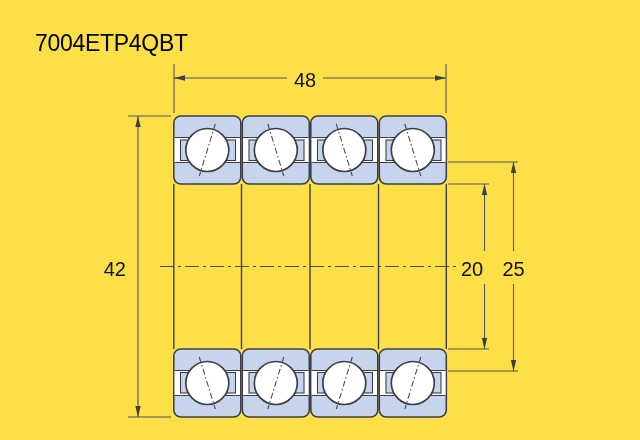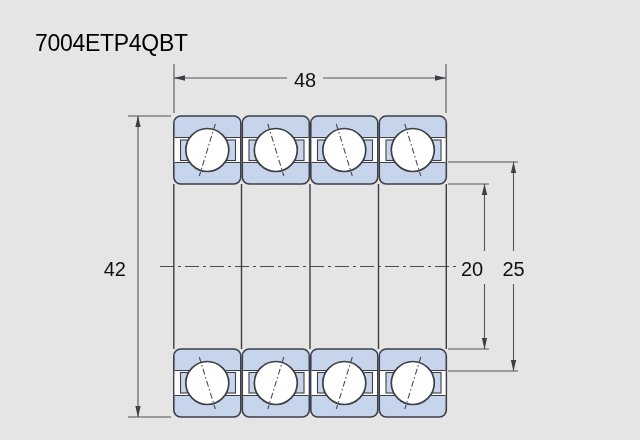--- a/index.html
+++ b/index.html
@@ -1,16 +1,16 @@
 <!DOCTYPE html>
 <html><head>
 <meta charset="utf-8">
 <style>
   html,body{margin:0;padding:0;background:#fff;}
-  #stage{position:relative;width:640px;height:440px;background:#e5e5e5;overflow:hidden;
+  #stage{position:relative;width:640px;height:440px;background:#fde047;overflow:hidden;
          font-family:"Liberation Sans",sans-serif;}
   svg{position:absolute;left:0;top:0;}
   .ring   {fill:#c7d5ec;stroke:#3e3e46;stroke-width:1.6;}
   .band   {fill:#ffffff;stroke:none;}
   .bandline{stroke:#3e3e46;stroke-width:1.1;fill:none;}
   .cage   {fill:#c7d5ec;stroke:#3e3e46;stroke-width:1.1;}
   .ball   {fill:#ffffff;stroke:#3e3e46;stroke-width:1.7;}
   .contact{stroke:#4a4a52;stroke-width:1.1;fill:none;stroke-dasharray:6 2.5 1.5 2.5;}
   .midline{stroke:#3e3e46;stroke-width:1.4;fill:none;}
   .dim    {stroke:#55555a;stroke-width:1.1;fill:none;}

